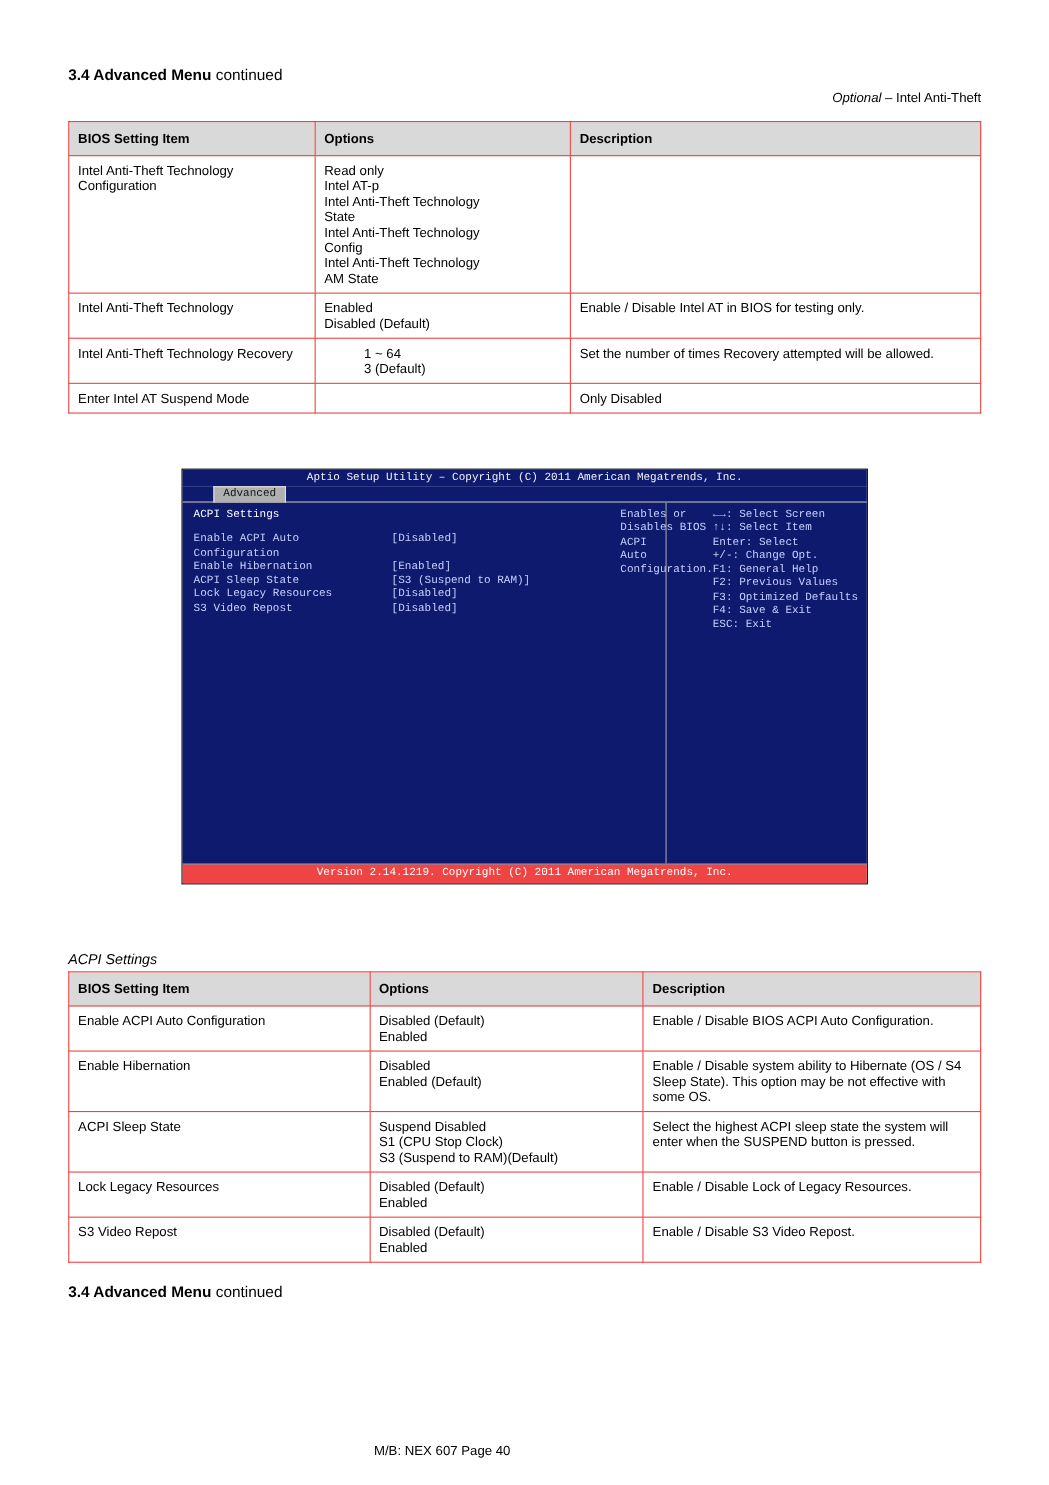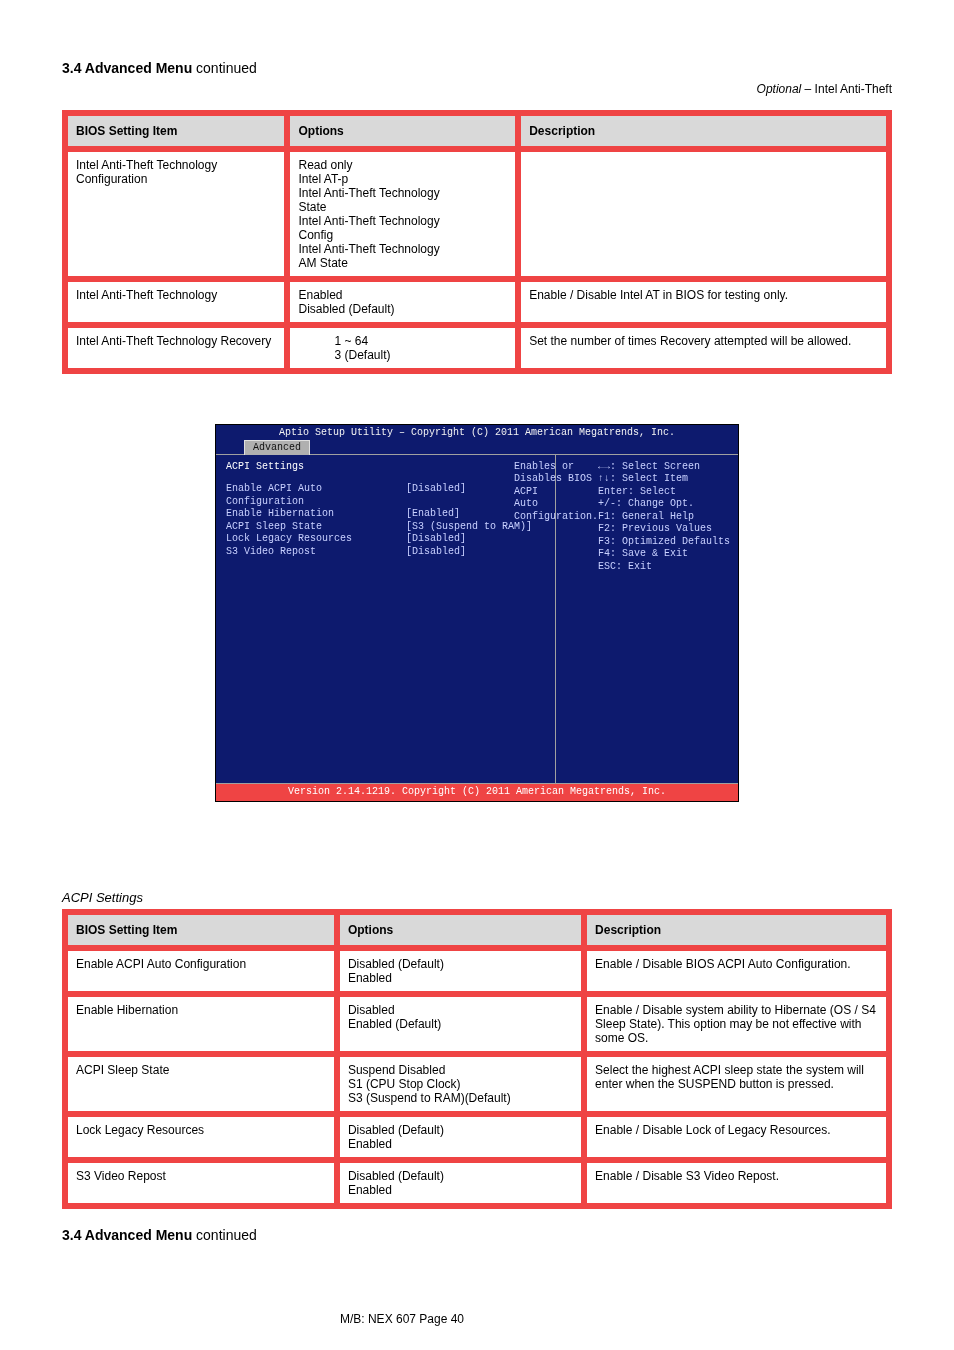--- a/index.html
+++ b/index.html
@@ -18,21 +18,21 @@
   .doc-subtitle { font-size: 12px; margin: 0 0 14px 0; text-align: right; }
   .optional { font-style: italic; }
 
   table.bios-table {
     width: 100%;
     border-collapse: collapse;
     table-layout: fixed;
     margin-bottom: 18px;
   }
   table.bios-table th, table.bios-table td {
-    border: 6px solid #ef4444;
+    border: 1px solid #ef4444;
     padding: 6px 8px;
     vertical-align: top;
     font-size: 12px;
   }
   table.bios-table th {
     background: #d9d9d9;
     font-weight: bold;
     text-align: left;
     padding-top: 8px;
     padding-bottom: 8px;
@@ -40,22 +40,22 @@
   .col-item   { width: 27%; }
   .col-opts   { width: 28%; }
   .col-desc   { width: 45%; }
 
   .col2-item  { width: 33%; }
   .col2-opts  { width: 30%; }
   .col2-desc  { width: 37%; }
 
   
   .bios-wrap {
-    width: 524px;
-    margin: 50px auto 88px auto;
+    width: 624px;
+    margin: 50px auto 60px auto;
     color: #eceaea;
     font-family: "Courier New", monospace;
     font-size: 10px;
     line-height: 1.25;
     border: 1px solid #000;
   }
   .bios-topbar {
     background: #0d1a6e;
     color: #f2f2f2;
     text-align: center;
@@ -165,20 +165,25 @@
         <td>Intel Anti-Theft Technology</td>
         <td style="white-space: pre-line;">Enabled
 Disabled (Default)</td>
         <td style="white-space: pre-line;">Enable / Disable Intel AT in BIOS for testing only.</td>
       </tr>
       <tr>
         <td>Intel Anti-Theft Technology Recovery</td>
         <td style="white-space: pre-line; padding-left: 44px;">1 ~ 64
 3 (Default)</td>
         <td style="white-space: pre-line;">Set the number of times Recovery attempted will be allowed.</td>
+      </tr>
+      <tr>
+        <td>Enter Intel AT Suspend Mode</td>
+        <td style="white-space: pre-line;"></td>
+        <td style="white-space: pre-line;">Only Disabled</td>
       </tr>
     </tbody>
 </table>
 
 <div class="bios-wrap">
   <div class="bios-topbar">Aptio Setup Utility – Copyright (C) 2011 American Megatrends, Inc.</div>
   <div class="bios-tabrow">
     <span class="bios-tab">Advanced</span>
   </div>
   <div class="bios-body">

